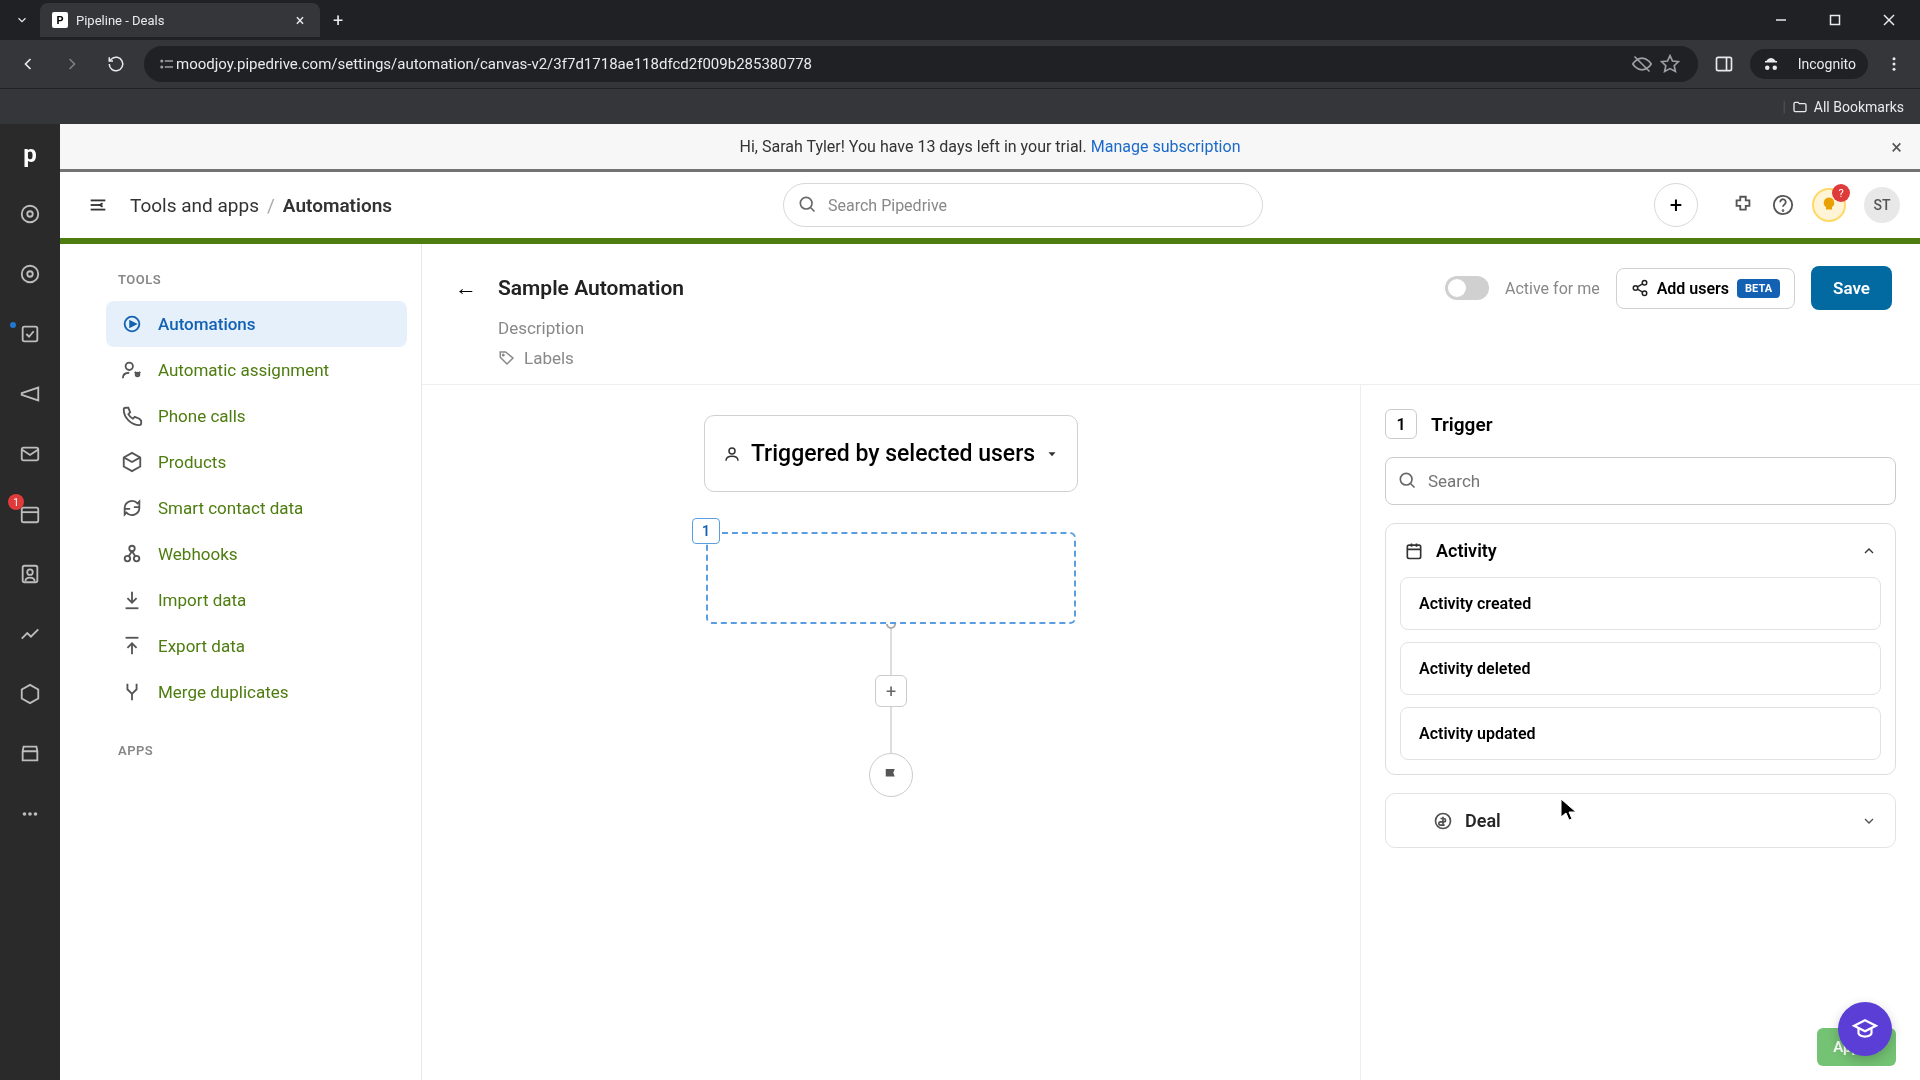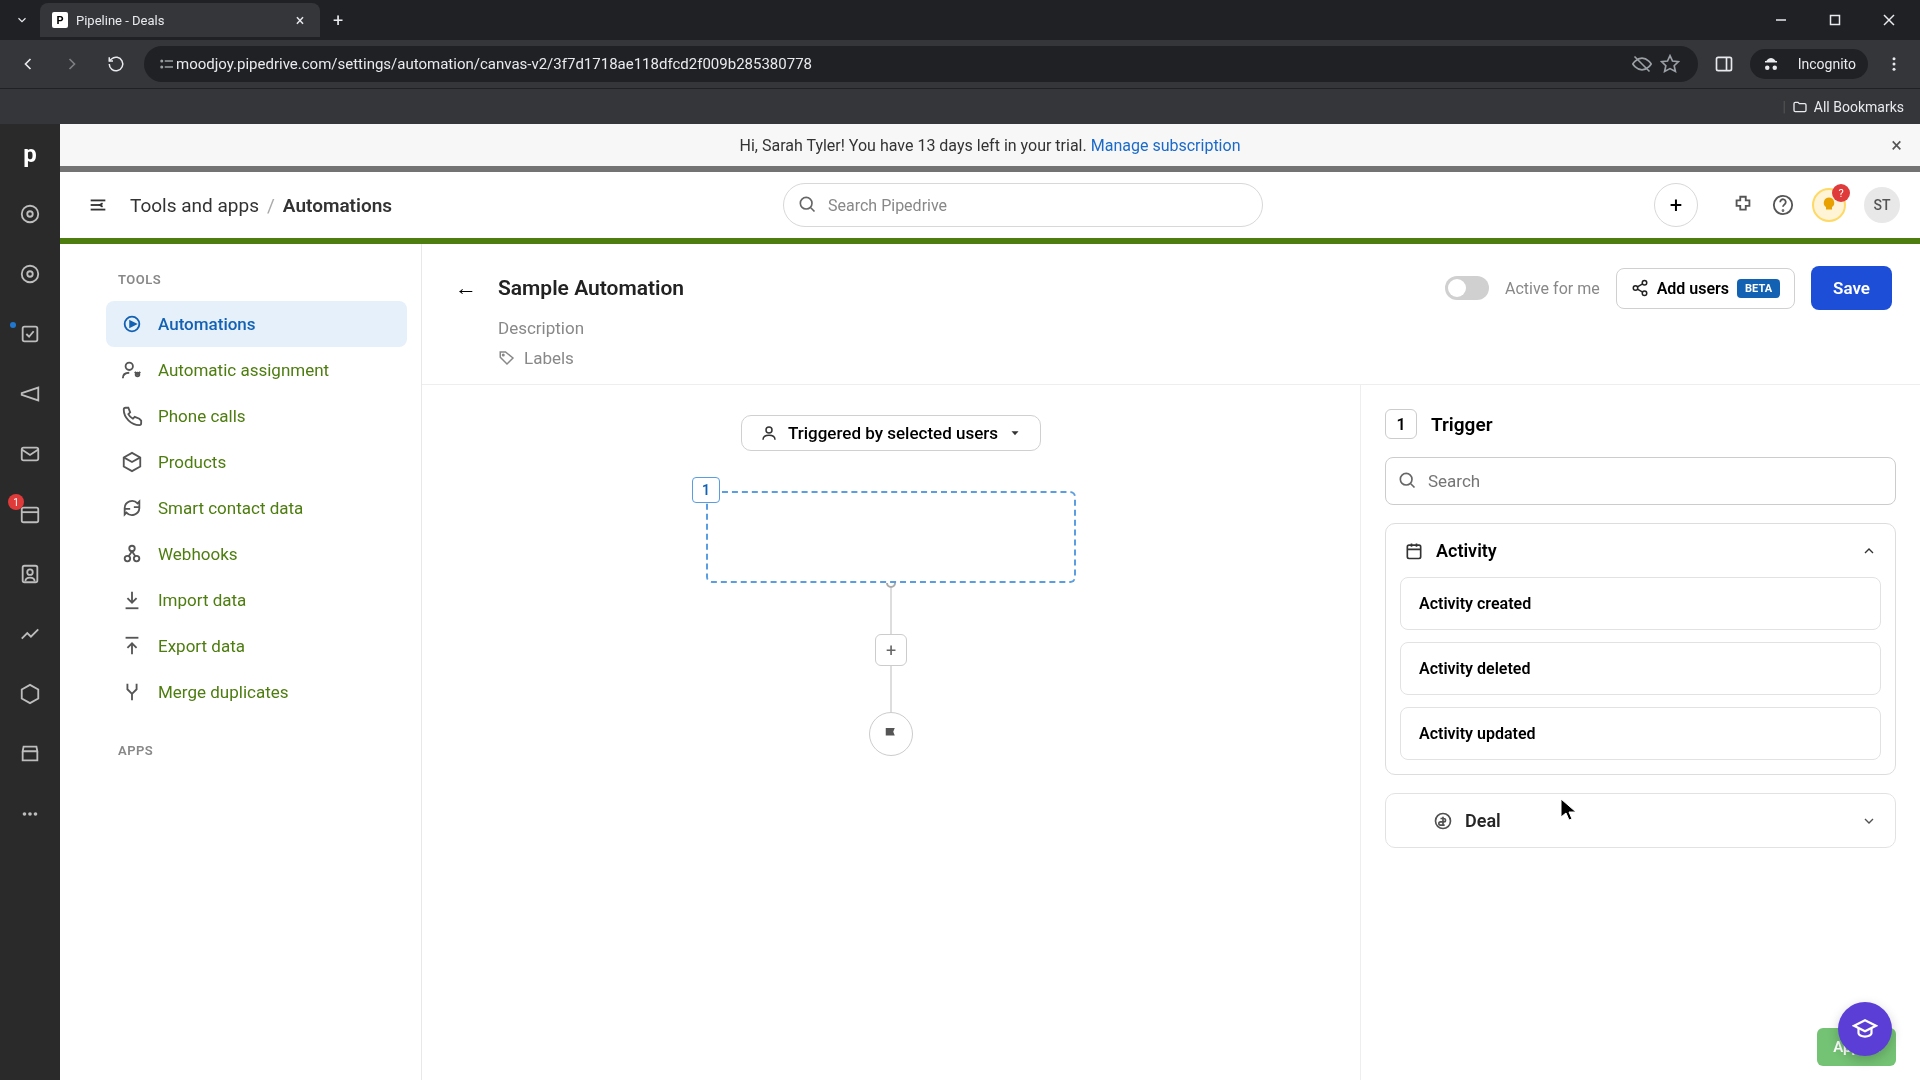--- a/index.html
+++ b/index.html
@@ -31,21 +31,21 @@
 .app { display:flex; height: calc(1080px - 40px - 48px - 36px); background:#fff; }
 .rail { width:60px; background:#2a2a2a; display:flex; flex-direction:column; align-items:center; padding:12px 0; gap:24px; }
 .rail-icon { width:36px; height:36px; display:flex; align-items:center; justify-content:center; color:#bdbdbd; cursor:pointer; font-size:20px; position:relative; }
 .rail-icon.logo { color:#fff; font-weight:bold; font-size:24px; }
 .rail-badge { position:absolute; top:-2px; left:-4px; background:#e03b3b; color:#fff; font-size:10px; width:16px; height:16px; border-radius:50%; display:flex; align-items:center; justify-content:center; }
 .rail-dot { position:absolute; top:6px; left:-2px; width:6px; height:6px; background:#1f77d0; border-radius:50%; }
 
 .content { flex:1; display:flex; flex-direction:column; min-width:0; }
 
 
-.trial-banner { height:48px; background:#f7f7f7; display:flex; align-items:center; justify-content:center; font-size:16px; color:#333; position:relative; border-bottom:6px solid #737373;}
+.trial-banner { height:48px; background:#f7f7f7; display:flex; align-items:center; justify-content:center; font-size:16px; color:#333; position:relative; border-bottom:3px solid #737373;}
 .trial-banner a { color:#1b6ac9; text-decoration:none; margin-left:4px; }
 .banner-close { position:absolute; right:18px; font-size:20px; cursor:pointer; color:#555; }
 
 
 .topbar { height:72px; display:flex; align-items:center; padding:0 20px; gap:14px; border-bottom:6px solid #4d7c0f; }
 .menu-toggle { width:36px; height:36px; display:flex; align-items:center; justify-content:center; cursor:pointer; }
 .breadcrumb { font-size:19px; color:#333; display:flex; gap:8px; align-items:center;}
 .breadcrumb .current { font-weight:600; }
 .breadcrumb .sep { color:#aaa; }
 .search-wrap { margin-left:auto; margin-right:auto; position:relative; }
@@ -72,28 +72,28 @@
 .editor-header { padding:22px 28px 16px; border-bottom:1px solid #eee; }
 .header-row1 { display:flex; align-items:center; gap:16px; }
 .back-btn { width:32px; height:32px; display:flex; align-items:center; justify-content:center; cursor:pointer; font-size:22px; }
 .automation-title { font-size:21px; font-weight:600; color:#222; }
 .header-spacer { flex:1; }
 .toggle { width:44px; height:24px; background:#d0d0d0; border-radius:12px; position:relative; cursor:pointer; }
 .toggle::after { content:''; position:absolute; width:18px; height:18px; background:#fff; border-radius:50%; top:3px; left:3px; }
 .toggle-label { font-size:16px; color:#888; }
 .add-users-btn { display:flex; align-items:center; gap:8px; border:1px solid #d0d0d0; border-radius:8px; padding:10px 14px; font-size:16px; font-weight:600; cursor:pointer; background:#fff; }
 .beta-badge { background:#1261b3; color:#fff; font-size:11px; font-weight:700; padding:3px 8px; border-radius:4px; }
-.save-btn { background:#1d4ed8; color:#fff; border:none; border-radius:8px; padding:12px 22px; font-size:17px; font-weight:600; cursor:pointer; }
+.save-btn { background:#0369a1; color:#fff; border:none; border-radius:8px; padding:12px 22px; font-size:17px; font-weight:600; cursor:pointer; }
 .subheader { padding-left:48px; margin-top:8px; display:flex; flex-direction:column; gap:10px; }
 .sub-item { font-size:17px; color:#888; display:flex; align-items:center; gap:8px; }
 
 
 .editor-body { flex:1; display:flex; min-height:0; }
 .canvas { flex:1; display:flex; flex-direction:column; align-items:center; padding:30px; position:relative; }
-.trigger-pill { border:1px solid #d0d0d0; border-radius:10px; padding:7px 18px; display:flex; align-items:center; gap:10px; font-size:17px; font-weight:500; cursor:pointer; background:#fff; }
+.trigger-pill { border:1px solid #d0d0d0; border-radius:10px; padding:24px 18px; display:flex; align-items:center; gap:10px; font-size:23px; font-weight:500; cursor:pointer; background:#fff; }
 .node-wrap { margin-top:40px; position:relative; }
 .step-num { position:absolute; left:-14px; top:-14px; width:28px; height:26px; border:1px solid #5a9de0; background:#fff; border-radius:4px; color:#1261b3; font-weight:600; display:flex; align-items:center; justify-content:center; font-size:14px; }
 .empty-node { width:370px; height:92px; border:2px dashed #5a9de0; border-radius:6px; background:#fff; }
 .connector-dot { width:10px; height:10px; border:2px solid #aaa; border-radius:50%; background:#fff; margin-top:-5px; }
 .vline { width:2px; height:46px; background:#ddd; }
 .add-step { width:32px; height:32px; border:1px solid #ccc; border-radius:6px; display:flex; align-items:center; justify-content:center; font-size:18px; color:#666; cursor:pointer; background:#fff; }
 .end-node { width:44px; height:44px; border:1px solid #ccc; border-radius:50%; display:flex; align-items:center; justify-content:center; background:#fff; margin-top:0; }
 
 
 .panel { width:560px; border-left:1px solid #eee; padding:24px; display:flex; flex-direction:column; gap:18px; position:relative; }

